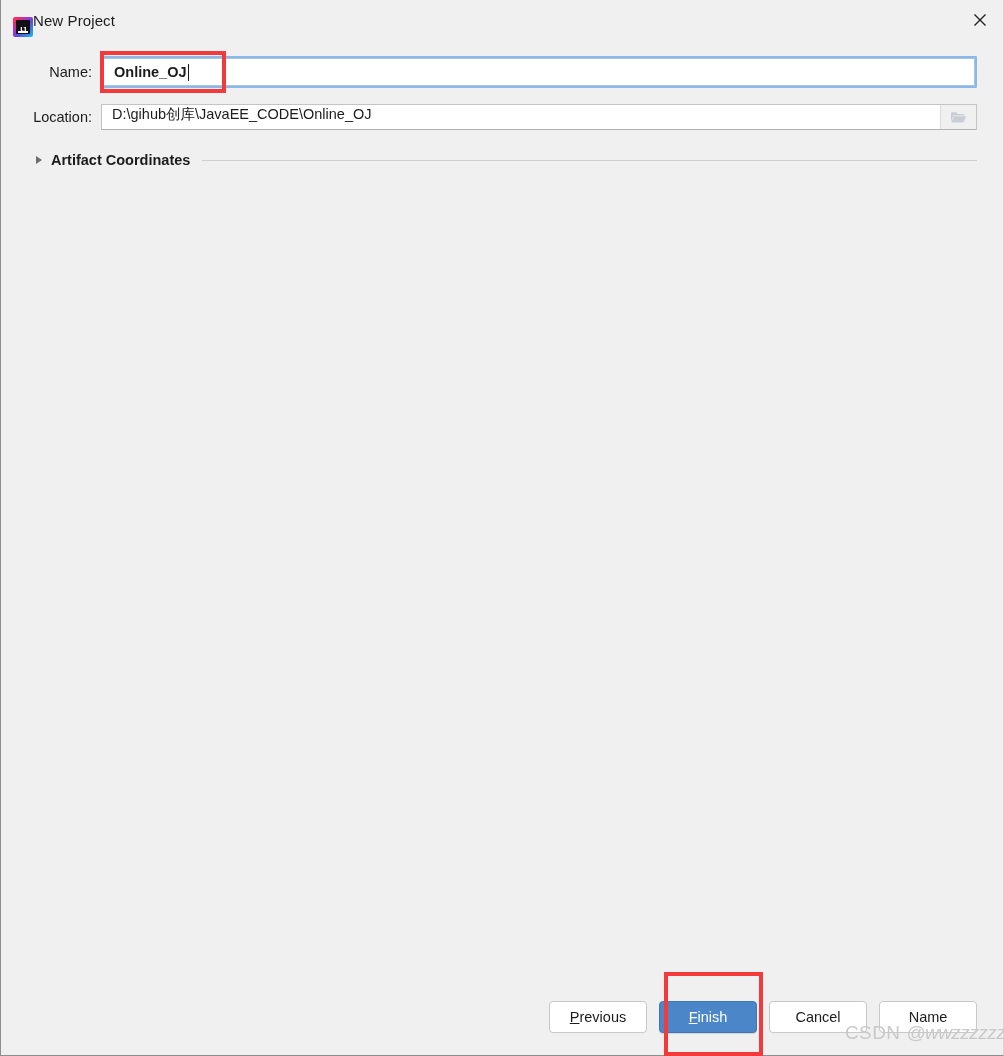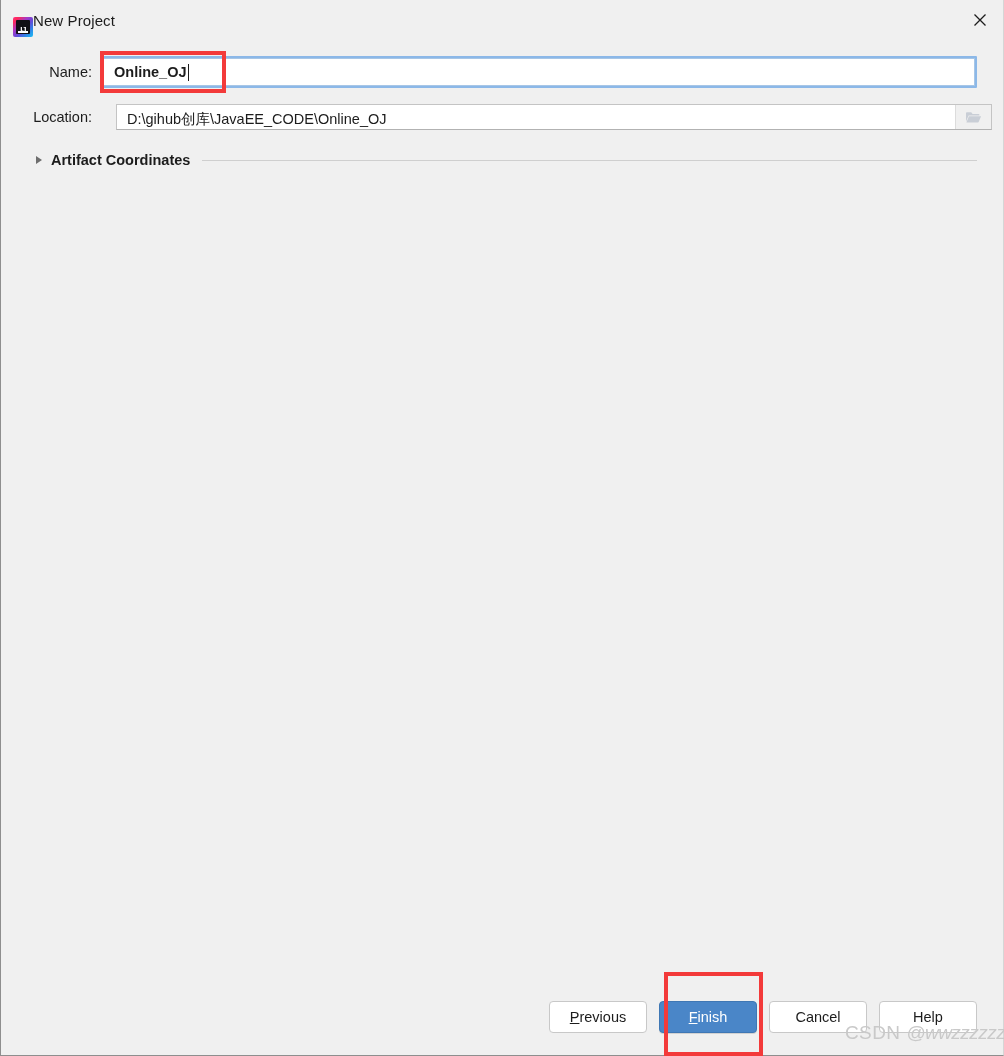--- a/index.html
+++ b/index.html
@@ -100,21 +100,21 @@
     position: relative;
     padding: 0;
   }
 
   .form-row {
     position: absolute;
     display: flex;
     align-items: center;
   }
   .row-name     { left: 0px; top: 15px;  width: 1004px; height: 34px; }
-  .row-location { left: 0px; top: 62px;  width: 1004px; height: 30px; gap: 15px; }
+  .row-location { left: 0px; top: 62px;  width: 1004px; height: 30px; }
   .row-artifact { left: 0px; top: 108px; width: 1004px; height: 24px; font-weight: bold; }
 
   .field-label {
     width: 100px;
     text-align: right;
     padding-right: 9px;
     font-size: 14.5px;
     color: #1c1c1c;
     flex: 0 0 100px;
   }
@@ -158,21 +158,21 @@
 
   
   .loc-input {
     position: relative;
     width: 876px;
     height: 26px;
     border: 1px solid #c4c4c4;
     border-bottom-color: #b2b2b2;
     background: #ffffff;
     display: flex;
-    align-items: flex-end;
+    align-items: flex-start;
     flex: 0 0 auto;
   }
   .loc-text {
     padding-left: 10px;
     font-size: 14.5px;
     color: #1c1c1c;
     white-space: nowrap;
     flex: 1 1 auto;
   }
   .browse-btn {
@@ -342,21 +342,21 @@
           <span>revious</span>
         </div>
       <div class="btn btn-primary">
           <span class="mnemonic">F</span>
           <span>inish</span>
         </div>
       <div class="btn">
           <span>Cancel</span>
         </div>
       <div class="btn">
-          <span>Help</span>
+          <span>Name</span>
         </div>
     </div>
   </div>
 
 </div>
 
 <div class="annot annot-name"></div>
 <div class="annot annot-finish"></div>
 
 <div class="watermark"><span>CSDN</span> <span class="handle">@wwzzzzzzzz</span></div>

